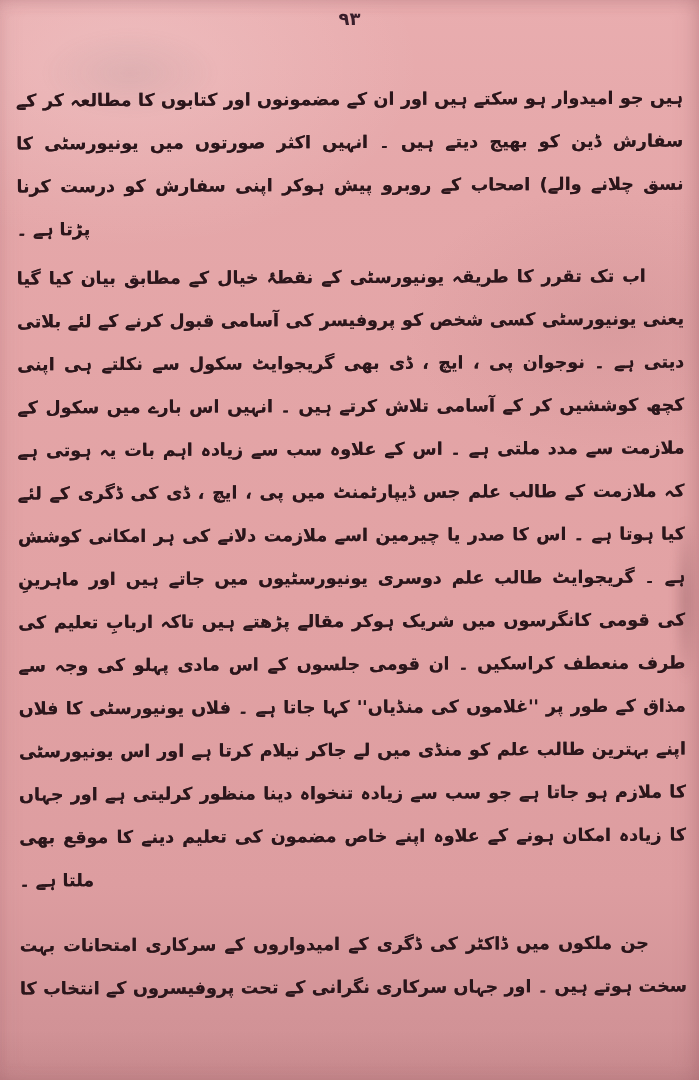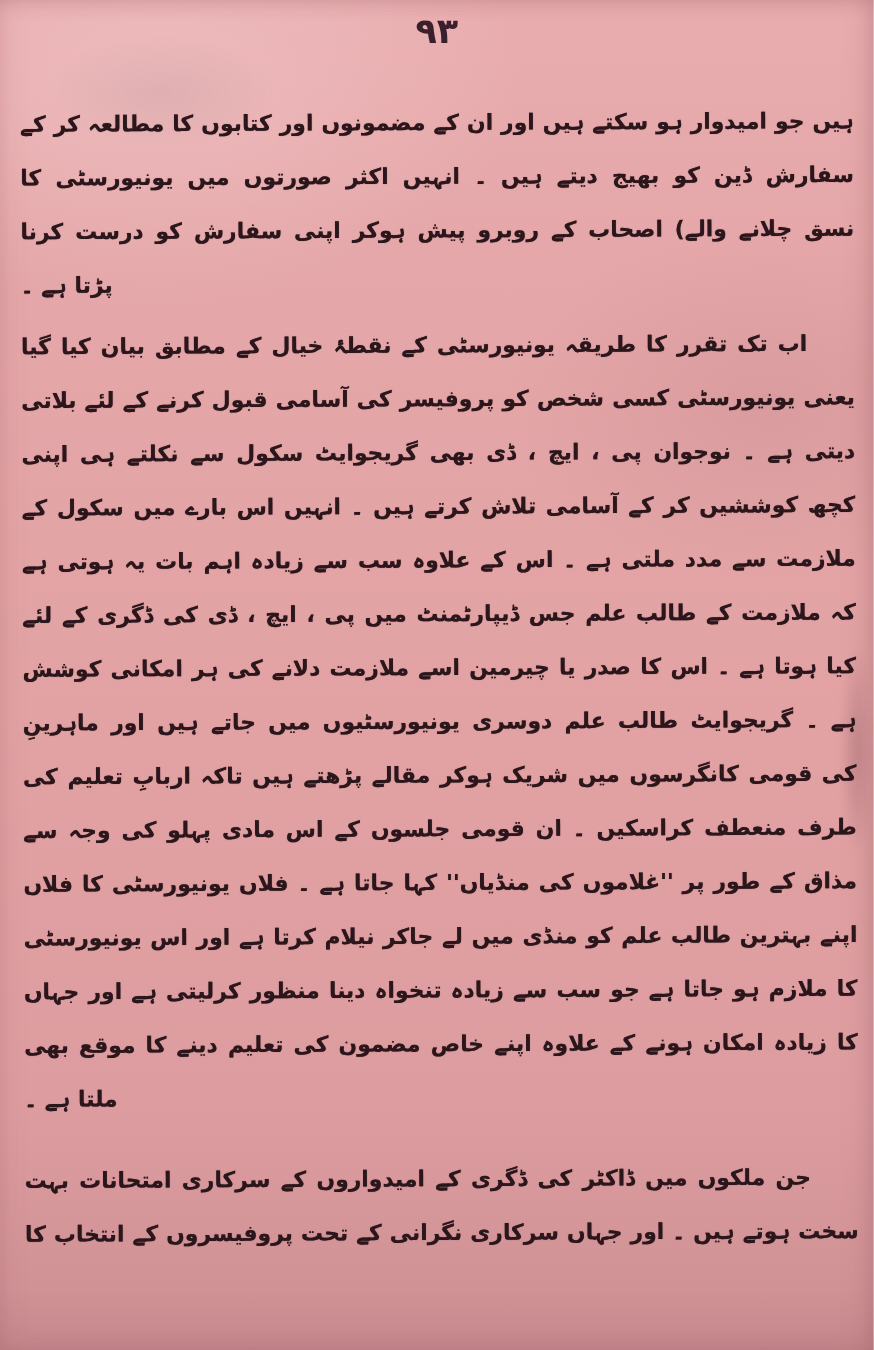--- a/index.html
+++ b/index.html
@@ -42,21 +42,21 @@
     box-shadow: inset -10px 0 22px -8px rgba(140,80,88,0.35),
                 inset 10px 0 26px -12px rgba(140,80,88,0.18),
                 inset 0 8px 18px -10px rgba(140,80,88,0.20);
   }
   .page-number {
     position: absolute;
     top: 8px;
     left: 0;
     width: 699px;
     text-align: center;
-    font-size: 28px;
+    font-size: 18px;
     font-weight: bold;
     color: #3a1f2c;
     letter-spacing: 2px;
   }
   .text-block {
     position: absolute;
     top: 78px;
     right: 14px;
     left: 18px;
     direction: rtl;

